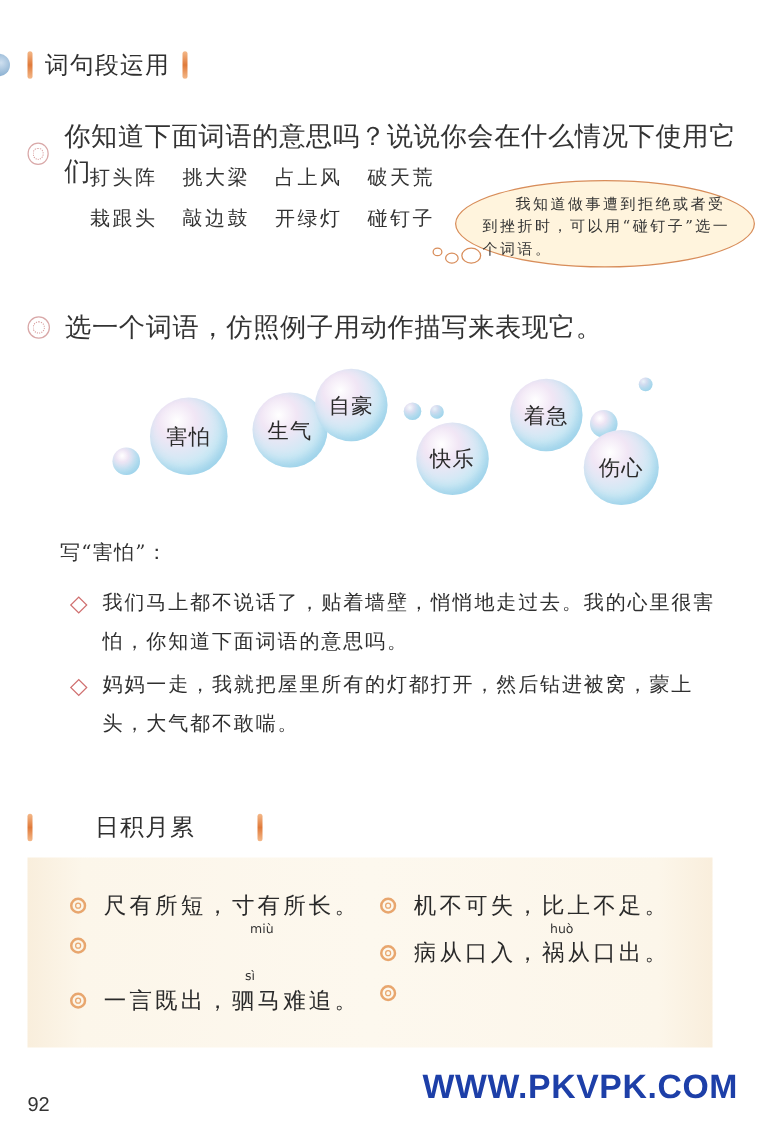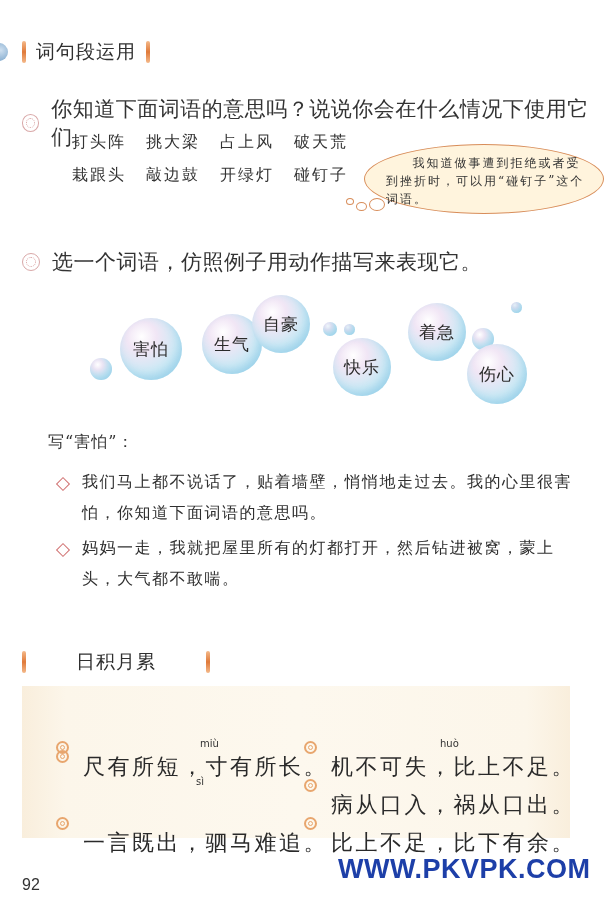--- a/index.html
+++ b/index.html
@@ -43,21 +43,21 @@
   .example { position: absolute; left: 54px; width: 520px; display: flex; }
   .diamond { width: 8px; height: 8px; border: 1.2px solid #d07070; transform: rotate(45deg); margin: 7px 14px 0 4px; flex: none; }
   .example-text { font-size: 16px; line-height: 31px; color: #2f2f2f; letter-spacing: 1.5px; margin-top: -6px; }
 
   
   .card { position: absolute; left: 22px; top: 686px; width: 548px; height: 152px;
     background: linear-gradient(90deg, #f9eedc 0%, #fcf6ea 8%, #fdf8ee 50%, #fcf6ea 92%, #f9eedc 100%); }
   .proverb { position: absolute; display: flex; align-items: center; }
   .ring { width: 13px; height: 13px; border-radius: 50%; border: 2px solid #e8a66e; box-sizing: border-box; position: relative; margin-right: 14px; }
   .ring::after { content: ""; position: absolute; inset: 2px; border-radius: 50%; border: 1px solid #e8a66e; }
-  .proverb-text { font-size: 22px; color: #2a2a2a; letter-spacing: 2.5px; margin-top: 40px; }
+  .proverb-text { font-size: 18px; color: #2a2a2a; letter-spacing: 2.5px; }
   .pinyin { position: absolute; font-family: "DejaVu Sans", sans-serif; font-size: 10px; color: #333; }
 
   .page-num { position: absolute; left: 22px; top: 876px; font-family: "Liberation Sans", sans-serif; font-size: 16px; color: #333; }
   .watermark { position: absolute; left: 338px; top: 854px; font-family: "Liberation Sans", sans-serif; font-weight: bold; font-size: 27px; color: #1d3fa8; letter-spacing: 0.5px; }
 </style>
 </head>
 <body>
 
 <div class="edge-dot"></div>
 <div class="section-head" style="left:22px;top:37px;">
@@ -79,21 +79,21 @@
   <div class="word">栽跟头</div>
   <div class="word">敲边鼓</div>
   <div class="word">开绿灯</div>
   <div class="word">碰钉子</div>
 </div>
 
 <div class="tb-small" style="left:346px;top:198px;width:6px;height:5px;"></div>
 <div class="tb-small" style="left:356px;top:202px;width:9px;height:7px;"></div>
 <div class="tb-small" style="left:369px;top:198px;width:14px;height:11px;"></div>
 <div class="thought"></div>
-<div class="thought-text">我知道做事遭到拒绝或者受到挫折时，可以用“碰钉子”这个词语。</div>
+<div class="thought-text">我知道做事遭到拒绝或者受到挫折时，可以用“碰钉子”选一个词语。</div>
 
 <div class="q-row" style="top:248px;">
   <div class="flower"></div>
   <div class="q-text">选一个词语，仿照例子用动作描写来表现它。</div>
 </div>
 
 <div class="bubble" style="left:90px;top:358px;width:22px;height:22px;"></div>
 <div class="bubble" style="left:120px;top:318px;width:62px;height:62px;">
     <span>害怕</span>
   </div>
@@ -155,17 +155,16 @@
   <div class="proverb-text">病从口入，祸从口出。</div>
 </div>
 
 <div class="pinyin" style="left:196px;top:776px;">sì</div>
 <div class="proverb" style="left:56px;top:788px;">
   <div class="ring"></div>
   <div class="proverb-text">一言既出，驷马难追。</div>
 </div>
 <div class="proverb" style="left:304px;top:788px;">
   <div class="ring"></div>
-  <div class="proverb-text">比上不足，比下有余。</div>
 </div>
 
 <div class="page-num">92</div>
 <div class="watermark">WWW.PKVPK.COM</div>
 
 </body></html>

